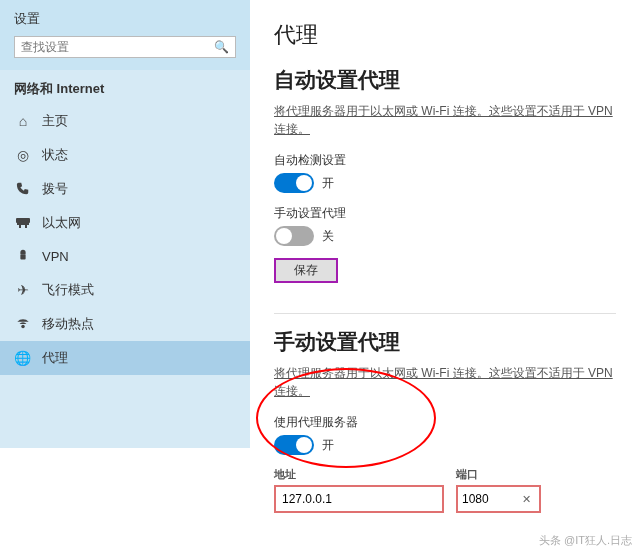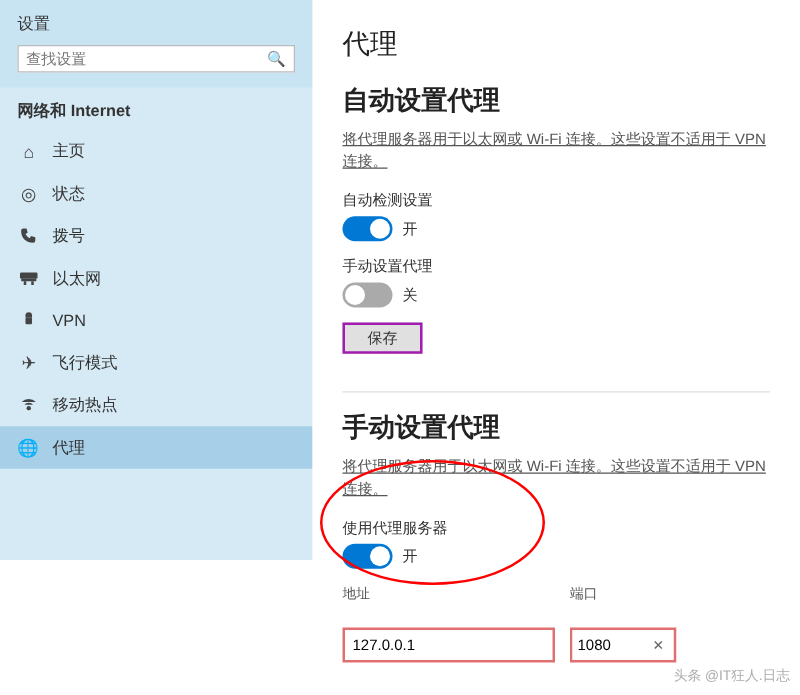--- a/index.html
+++ b/index.html
@@ -181,21 +181,22 @@
       align-items: flex-start;
       margin-top: 8px;
     }
     .input-group {
       display: flex;
       flex-direction: column;
     }
     .input-group label {
       font-size: 11px;
       color: #555;
-      margin-bottom: 20px;
+      margin-bottom: 3px;
+      font-weight: bold;
     }
     .address-input {
       width: 170px;
       height: 28px;
       border: 2px solid #e07070;
       padding: 0 6px;
       font-size: 12px;
     }
     .port-input-wrapper {
       display: flex;

